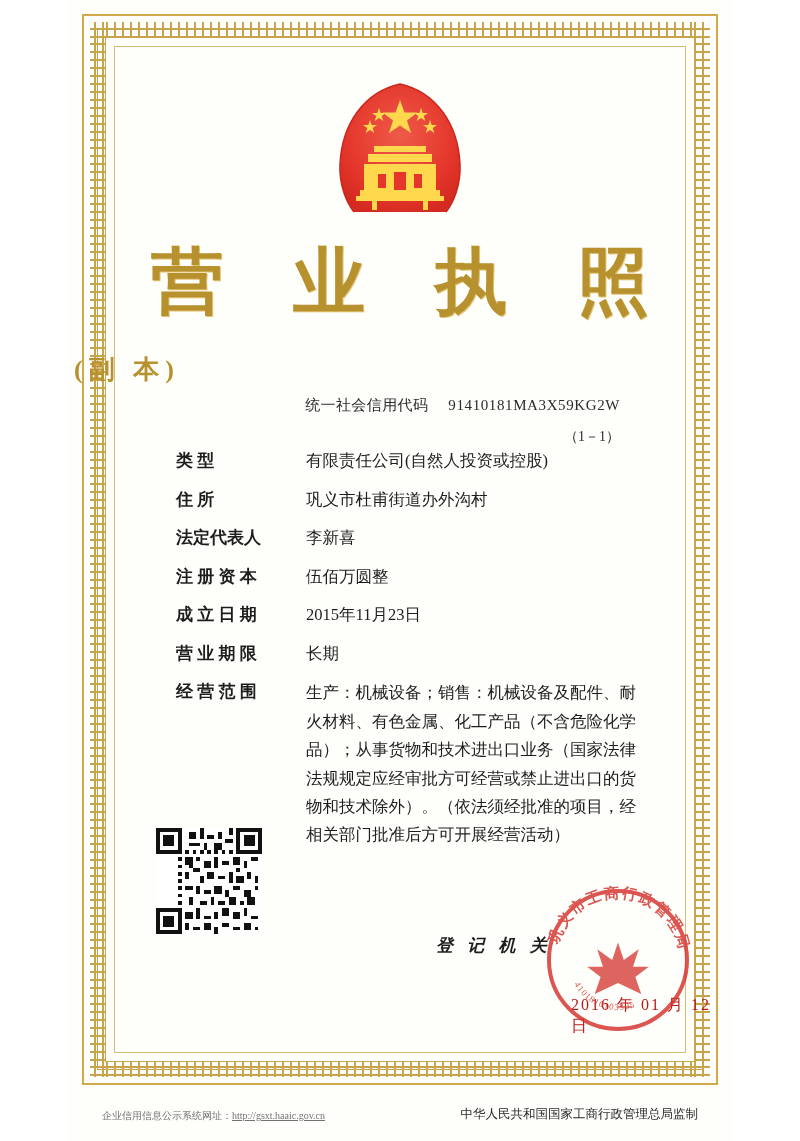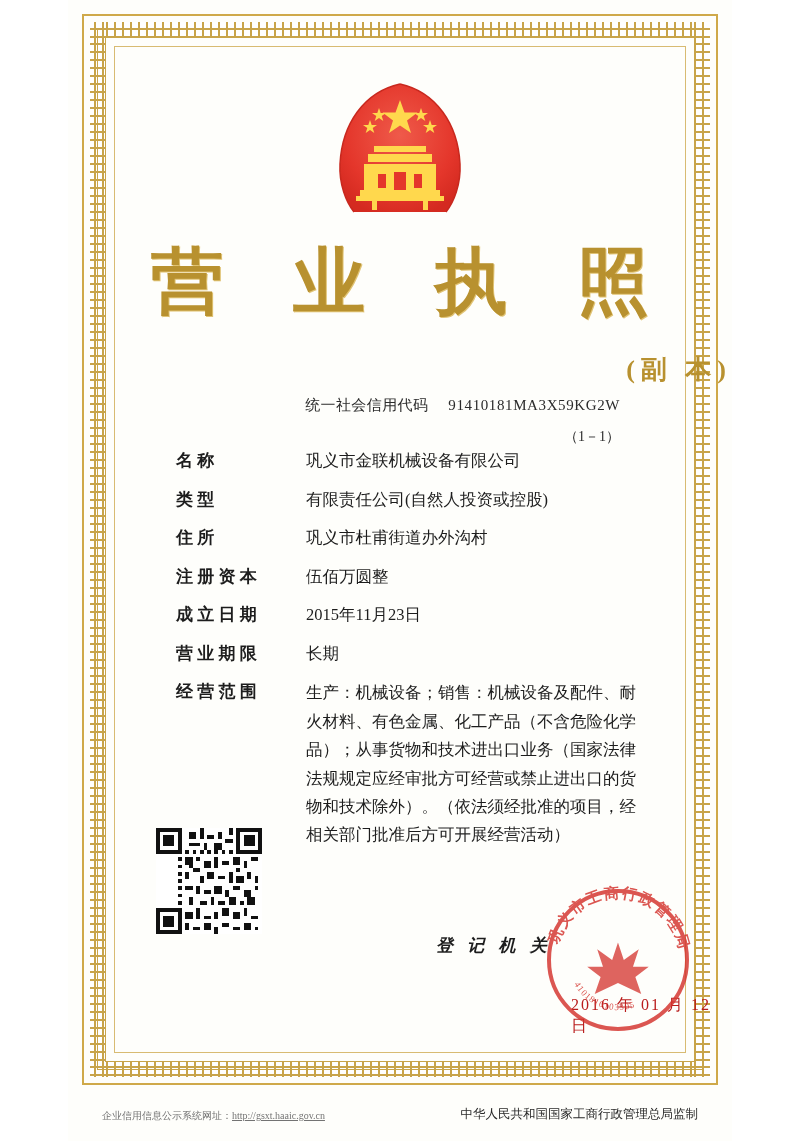--- a/index.html
+++ b/index.html
@@ -84,21 +84,21 @@
     letter-spacing: 26px;
     text-indent: 26px;
     color: #b8912f;
     line-height: 1;
     text-shadow: 1px 1px 0 #e0c374;
   }
   .sub-title {
     position: absolute;
     top: 352px;
     left: 0; right: 0;
-    text-align: right;
+    text-align: left;
     font-size: 26px;
     font-weight: bold;
     color: #b8912f;
     letter-spacing: 6px;
     text-indent: 6px;
   }
 
   
   .credit-code {
     position: absolute;
@@ -262,35 +262,35 @@
   <div class="main-title">营 业 执 照</div>
   <div class="sub-title">(副  本)</div>
 
   <div class="credit-code">
     <span>统一社会信用代码</span><span class="code-val">91410181MA3X59KG2W</span>
   </div>
   <div class="page-no">（1－1）</div>
 
   <div class="fields">
 
-    <div class="field-row">
-      <div class="field-label">名 称</div>
-      <div class="field-value">巩义市金联机械设备有限公司</div>
-    </div>
 
     <div class="field-row">
       <div class="field-label">类 型</div>
       <div class="field-value">有限责任公司(自然人投资或控股)</div>
     </div>
 
     <div class="field-row">
       <div class="field-label">住 所</div>
       <div class="field-value">巩义市杜甫街道办外沟村</div>
     </div>
 
+    <div class="field-row">
+      <div class="field-label">法定代表人</div>
+      <div class="field-value">李新喜</div>
+    </div>
 
     <div class="field-row">
       <div class="field-label">注 册 资 本</div>
       <div class="field-value">伍佰万圆整</div>
     </div>
 
     <div class="field-row">
       <div class="field-label">成 立 日 期</div>
       <div class="field-value">2015年11月23日</div>
     </div>

